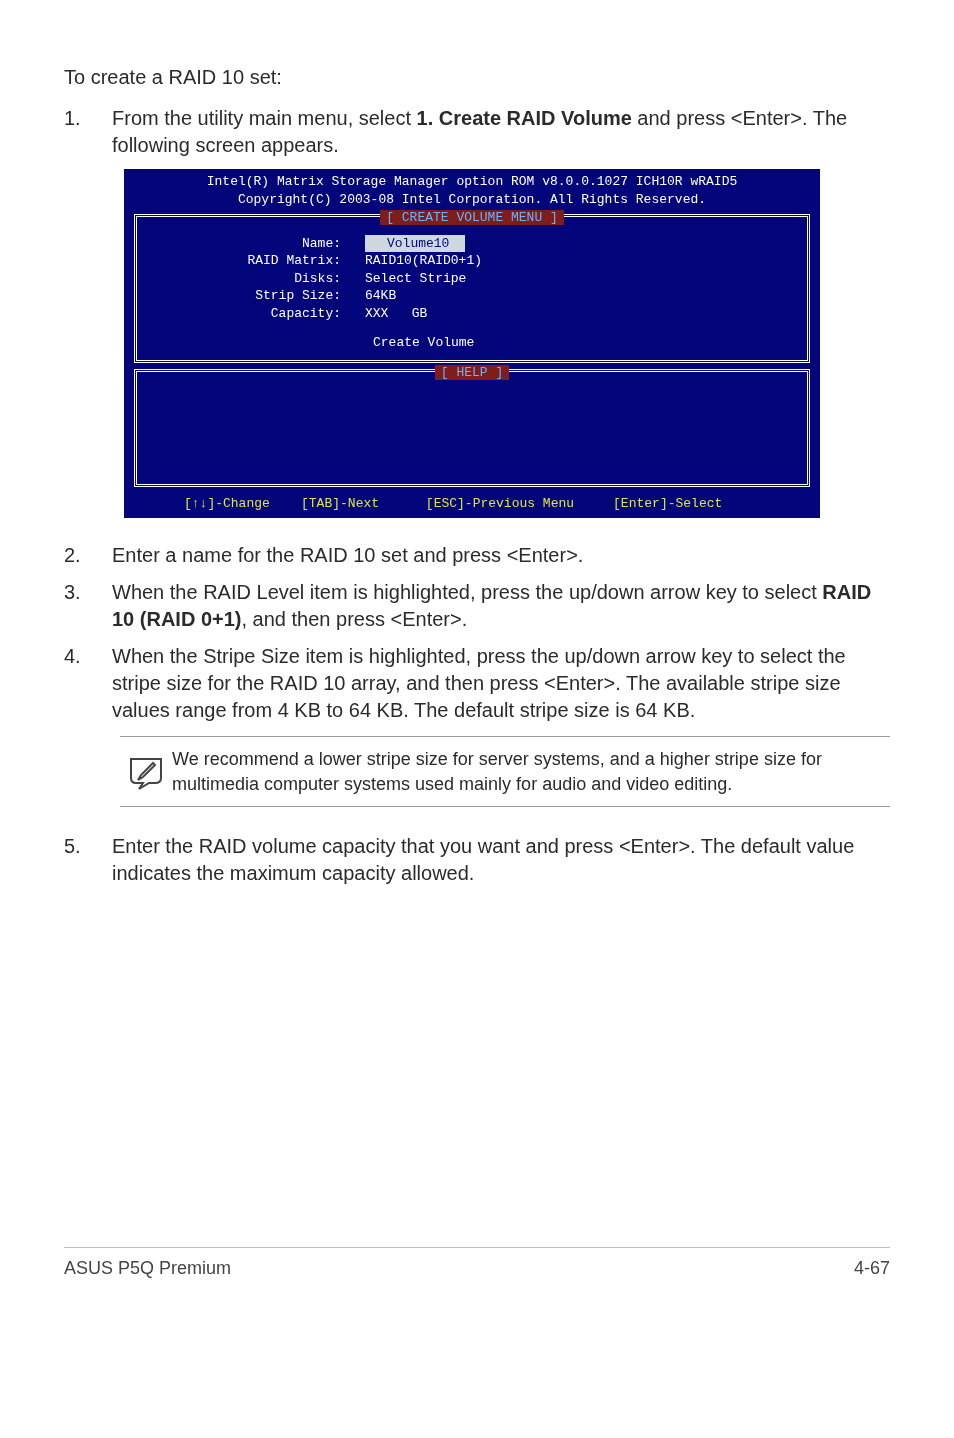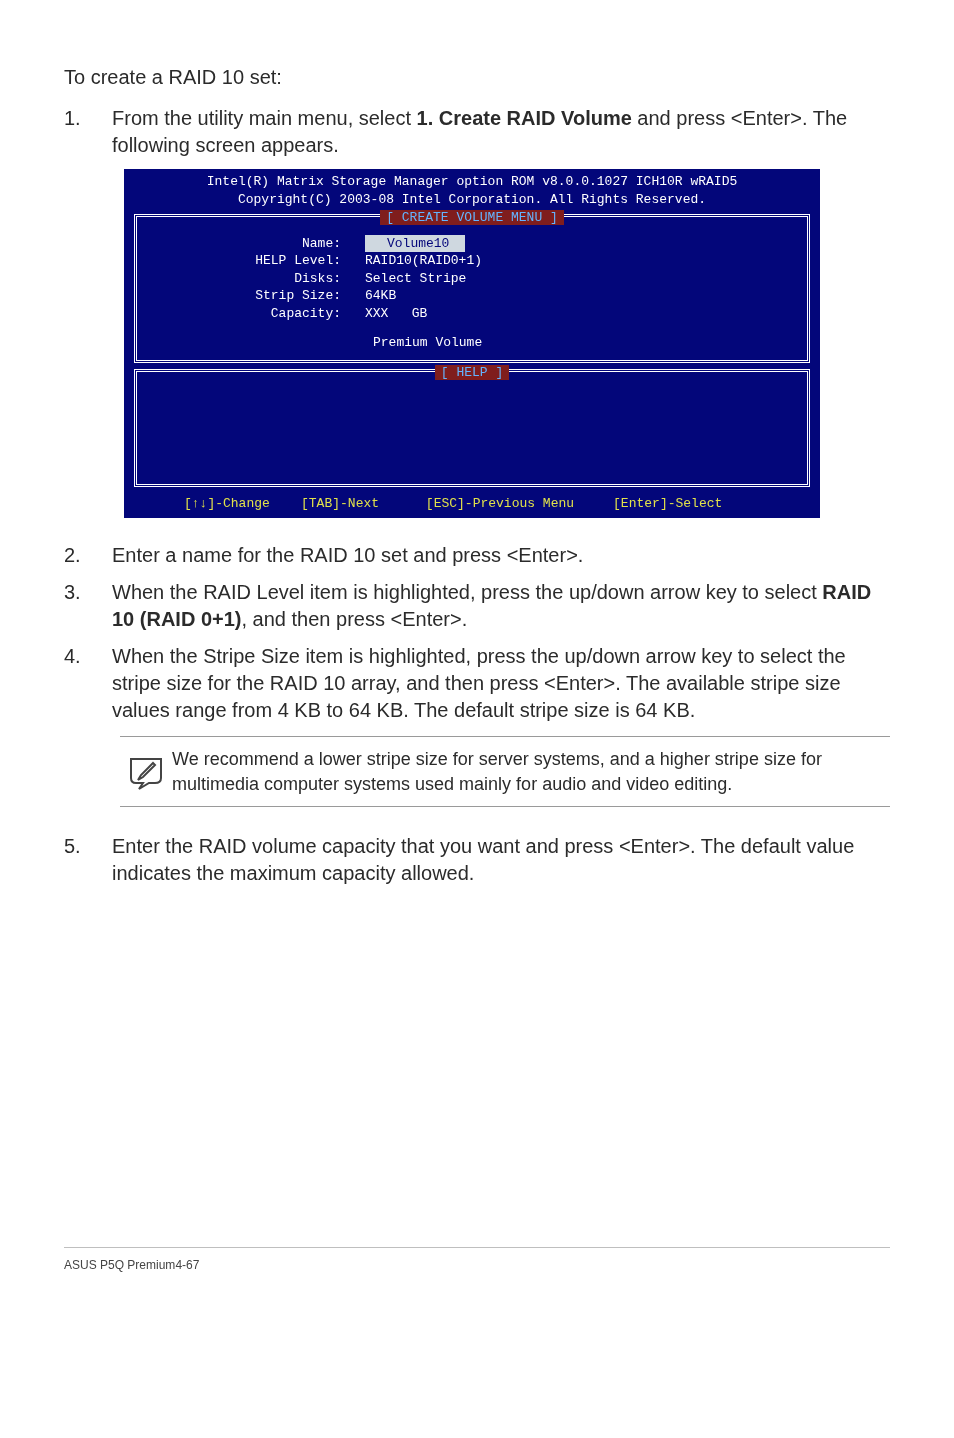--- a/index.html
+++ b/index.html
@@ -133,24 +133,25 @@
   }
   .note-box .icon svg {
     width: 36px;
     height: 34px;
     stroke: #444;
     fill: none;
     stroke-width: 2;
   }
   .page-footer {
     display: flex;
+    justify-content: space-between;
     border-top: 1px solid #bfbfbf;
     padding: 10px 0 0 0;
     margin-top: 360px;
-    font-size: 12px;
+    font-size: 18px;
     color: #444;
   }
 </style>
 </head>
 <body>
 
 <div class="page">
   <p class="intro">To create a RAID 10 set:</p>
 
   <ol class="steps">
@@ -169,36 +170,36 @@
     </div>
 
     <div class="console-box">
       <div class="console-box-title"><span class="bg">[ CREATE VOLUME MENU ]</span></div>
       <div class="form-rows">
         <div class="form-row">
           <span class="form-label">Name:</span>
           <span class="form-val"><span class="val-highlight">Volume10</span></span>
         </div>
         <div class="form-row">
-          <span class="form-label">HELP Level:</span>
+          <span class="form-label">RAID Matrix:</span>
           <span class="form-val">RAID10(RAID0+1)</span>
         </div>
         <div class="form-row">
           <span class="form-label">Disks:</span>
           <span class="form-val">Select Stripe</span>
         </div>
         <div class="form-row">
           <span class="form-label">Strip Size:</span>
           <span class="form-val">64KB</span>
         </div>
         <div class="form-row">
           <span class="form-label">Capacity:</span>
           <span class="form-val">XXX   GB</span>
         </div>
-        <div class="create-volume">Premium Volume</div>
+        <div class="create-volume">Create Volume</div>
       </div>
     </div>
 
     <div class="console-box help-box">
       <div class="console-box-title"><span class="bg">[ HELP ]</span></div>
     </div>
 
     <div class="console-footer">[↑↓]-Change    [TAB]-Next      [ESC]-Previous Menu     [Enter]-Select</div>
   </div>
 

